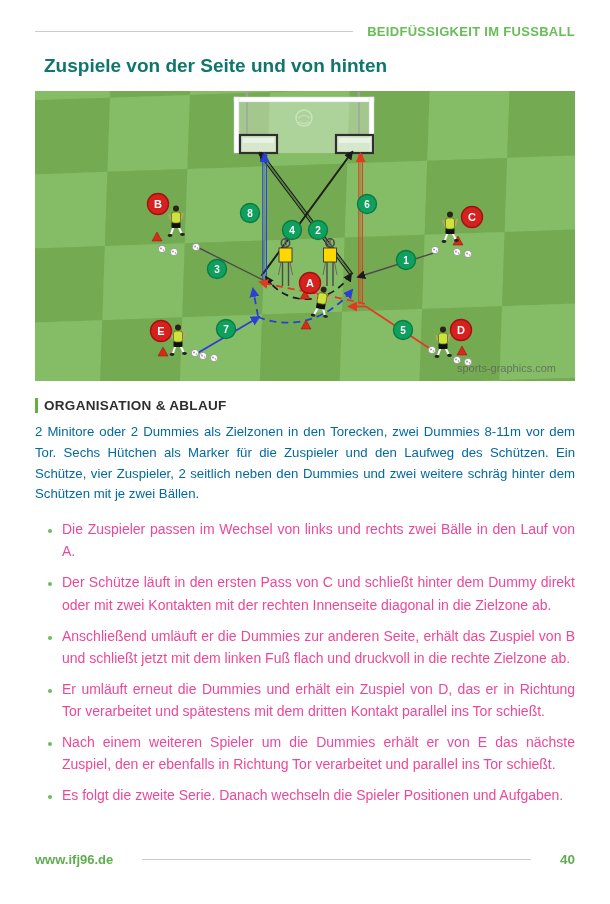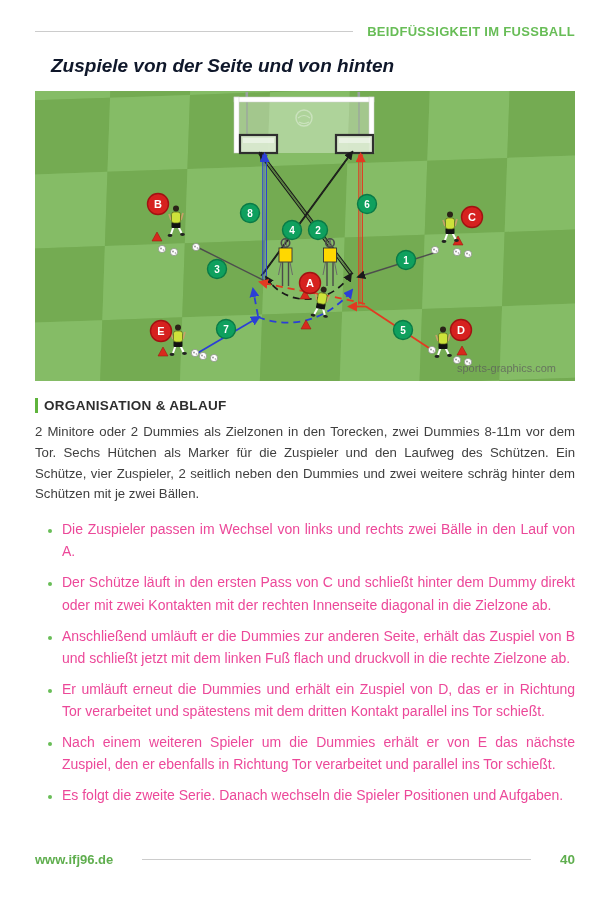--- a/index.html
+++ b/index.html
@@ -7,30 +7,30 @@
     width:610px;height:904px;position:relative;overflow:hidden;
     background:#ffffff;color:#3c3c3c;
     font-family:"Liberation Sans", sans-serif;
   }
   .page{padding:0 35px;box-sizing:border-box;}
   
   .topbar{display:flex;align-items:center;gap:14px;margin-top:23px;height:16px;}
   .topbar .rule{flex:1;height:1px;background:#cccccc;}
   .topbar .label{color:#68bd57;font-weight:bold;font-size:13px;letter-spacing:.3px;white-space:nowrap;}
   
-  h1.title{margin:16px 0 0 16px;font-size:19px;line-height:1.2;color:#0f172a;font-weight:bold;font-style:italic;}
+  h1.title{margin:16px 0 0 9px;font-size:19px;line-height:1.2;color:#0f766e;font-weight:bold;}
   
   .field-wrap{margin-top:13px;width:540px;height:290px;}
   svg{display:block;}
   
   .section-head{display:flex;align-items:center;margin-top:17px;}
   .section-head .bar{width:3px;height:15px;background:#5fb43c;margin-right:6px;}
   .section-head .txt{font-size:13.5px;font-weight:bold;color:#2e2e2e;letter-spacing:.3px;}
   
-  p.intro{margin:9px 0 0 0;font-size:13.2px;line-height:1.58;text-align:justify;color:#404040;}
+  p.intro{margin:9px 0 0 0;font-size:13.2px;line-height:1.58;text-align:justify;color:#0369a1;}
   ul.bullets{margin:13px 0 0 0;padding:0 0 0 27px;}
   ul.bullets li{font-size:14px;line-height:1.58;text-align:justify;color:#ec4899;margin-bottom:9px;}
   ul.bullets li::marker{color:#68bd57;font-size:12px;}
   
   .footer{position:absolute;left:35px;right:35px;top:852px;display:flex;align-items:center;gap:29px;}
   .footer .site{color:#5fae4e;font-weight:bold;font-size:13px;white-space:nowrap;}
   .footer .rule{flex:1;height:1px;background:#cccccc;}
   .footer .pagenum{color:#5fae4e;font-weight:bold;font-size:13.5px;white-space:nowrap;}
 </style>
 </head>

